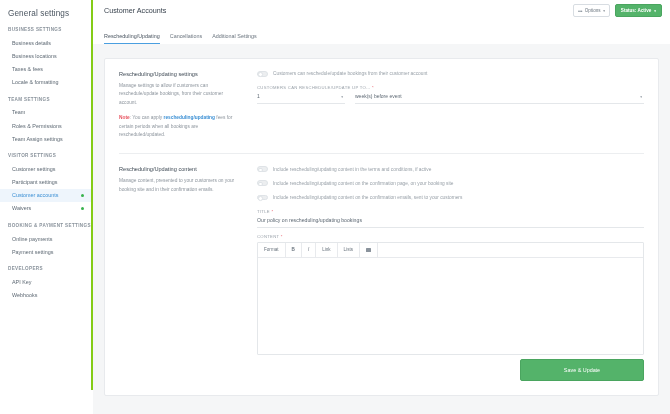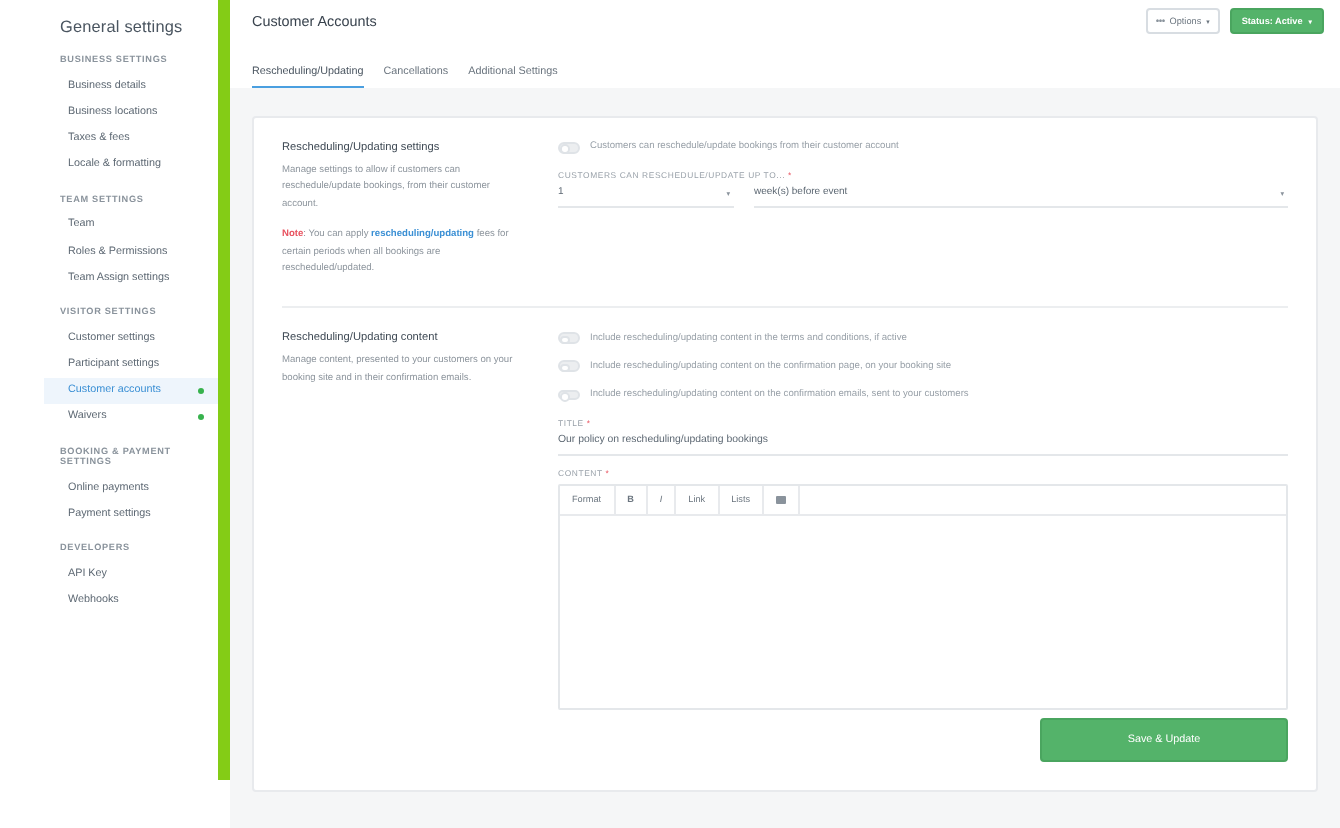--- a/index.html
+++ b/index.html
@@ -8,24 +8,23 @@
     font-family: "Liberation Sans", sans-serif;
     background: #ffffff;
     overflow: hidden;
   }
   .app { display: flex; width: 670px; height: 414px; }
 
   
   .sidebar {
     width: 93px; height: 390px;
     background: #ffffff;
-    border-right: 6px solid #84cc16;
+    border-right: 2px solid #84cc16;
     padding: 9px 0 0 0;
     overflow: hidden;
-    margin-left: 22px;
   }
   .sb-title {
     font-size: 8.2px; color: #4a5560; font-weight: 400;
     padding: 0 0 9px 8px; letter-spacing: .1px;
   }
   .sb-group-label {
     font-size: 4.6px; color: #8a939c; font-weight: 700;
     letter-spacing: .35px; padding: 0 0 4px 8px; text-transform: uppercase;
   }
   .sb-group { margin-bottom: 8px; }

